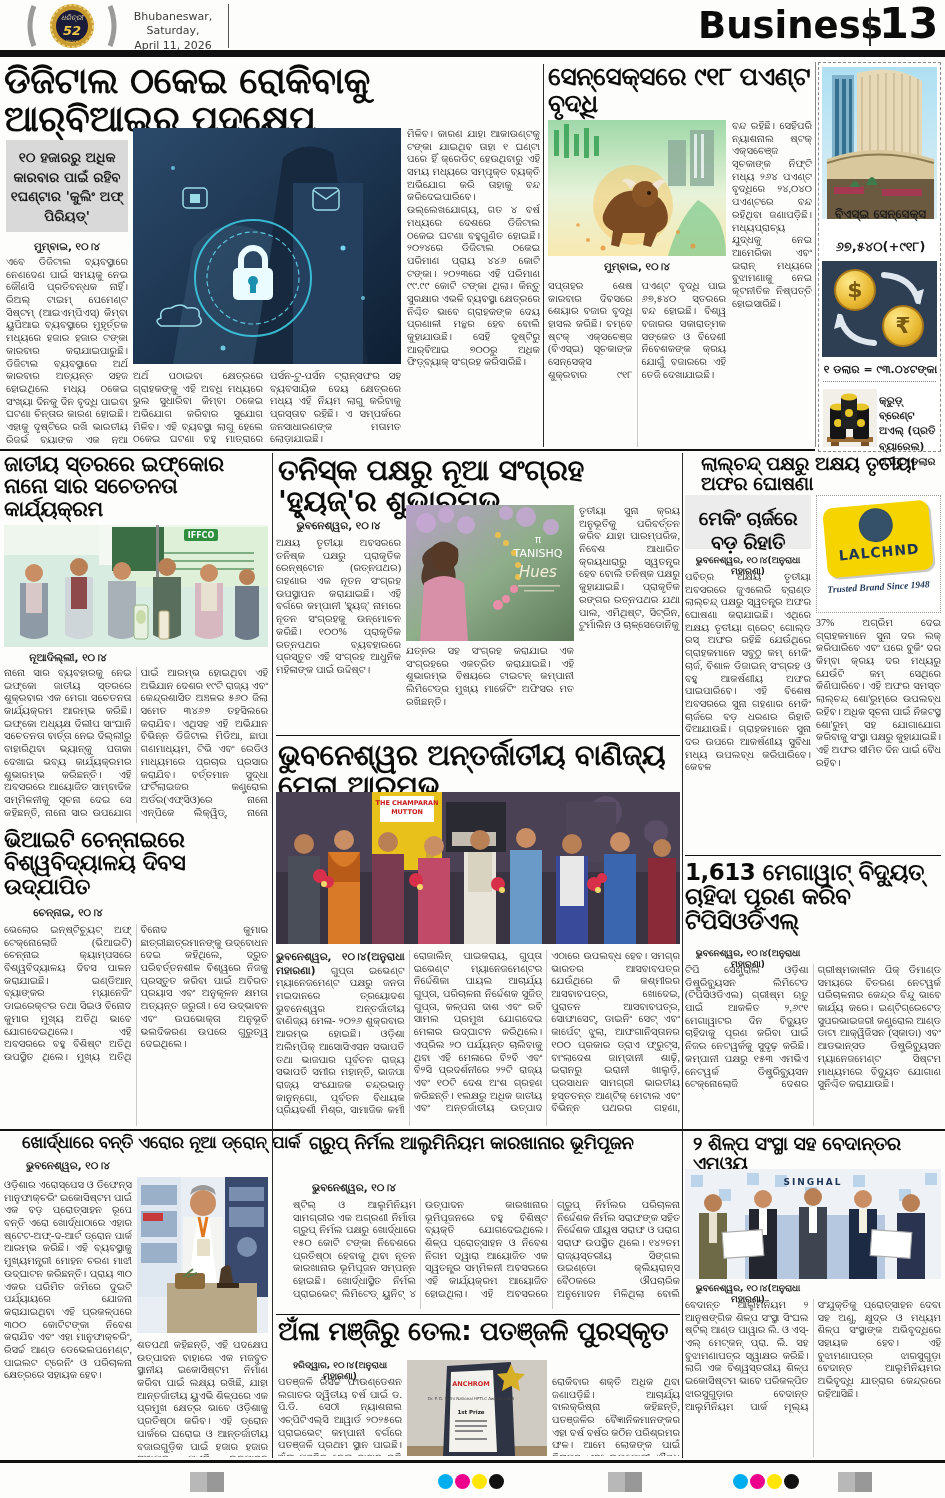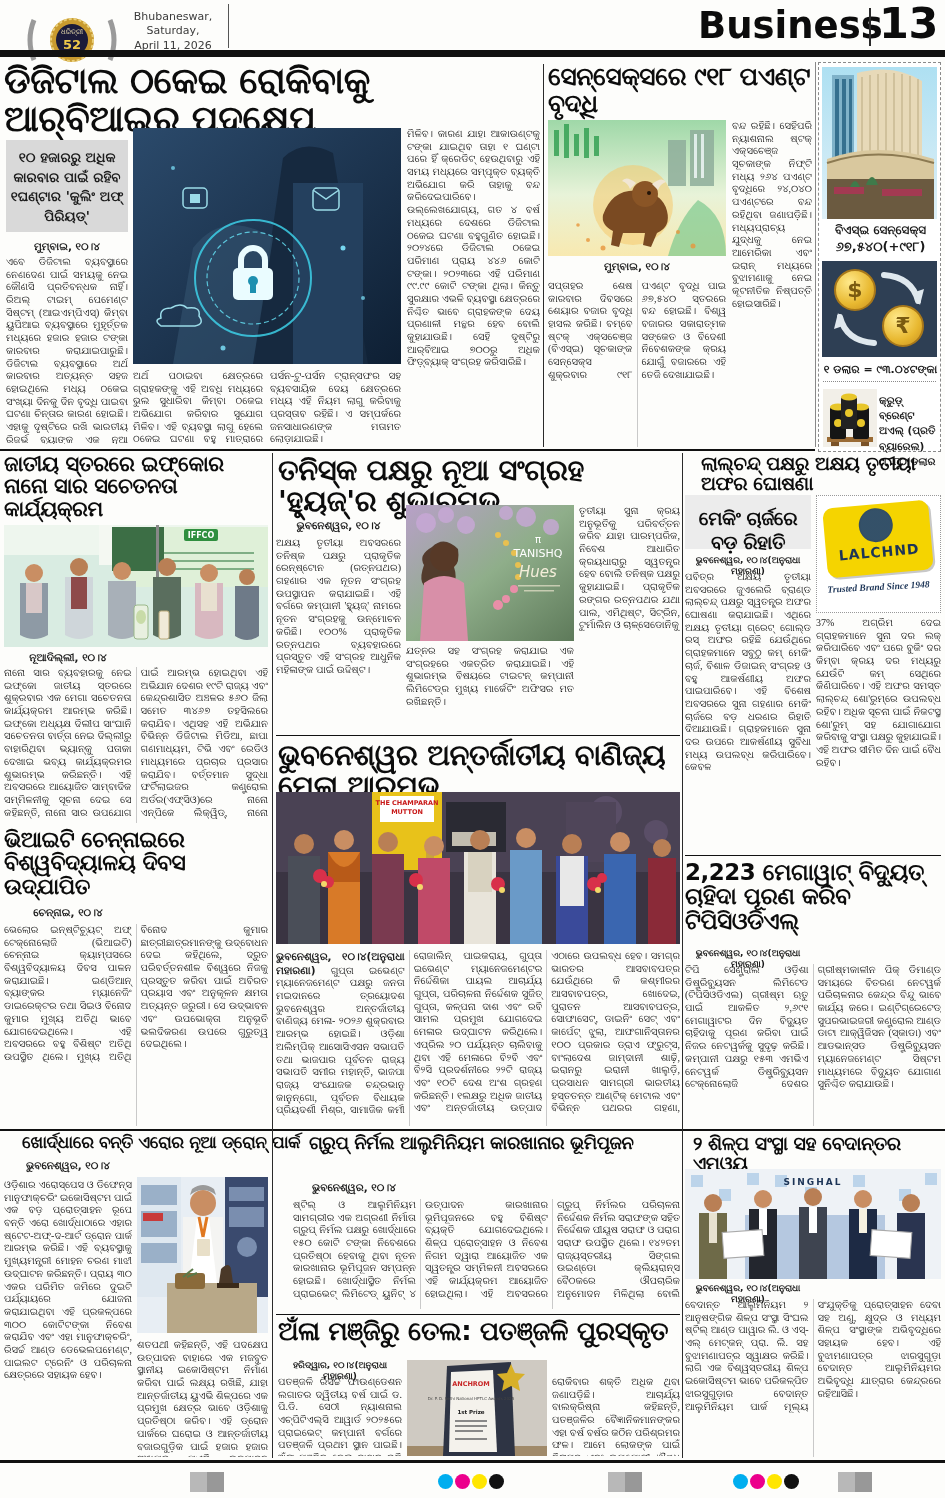--- a/index.html
+++ b/index.html
@@ -19,21 +19,21 @@
   .sb-cap{font-family:"DejaVu Sans",sans-serif;font-weight:bold;font-size:12px;text-align:center;line-height:1.3;}
   .regsq{width:17px;height:20px;display:inline-block;}
   .cmyk-dot{width:15px;height:15px;border-radius:50%;display:inline-block;margin-right:2px;}
   svg text{font-family:"DejaVu Sans",sans-serif;}
 </style>
 </head>
 <body>
 
 <div id="page">
 
-  <div class="a" style="left:24px;top:16px;width:96px;height:48px;">
+  <div class="a" style="left:24px;top:2px;width:96px;height:48px;font-style:italic;">
     <svg width="96" height="48" viewBox="0 0 96 48">
       <path d="M10 4 Q2 24 10 44" stroke="#9a9a9a" stroke-width="5" fill="none"></path>
       <path d="M86 4 Q94 24 86 44" stroke="#9a9a9a" stroke-width="5" fill="none"></path>
       <circle cx="48" cy="24" r="22" fill="#c99b2f"></circle>
       <circle cx="48" cy="24" r="21" fill="none" stroke="#e9cf7a" stroke-width="2" stroke-dasharray="3 2"></circle>
       <circle cx="48" cy="24" r="16" fill="#1b1b3a"></circle>
       <text x="48" y="18" font-size="7" fill="#f3e6b2" text-anchor="middle">ଧରିତ୍ରୀ</text>
       <text x="48" y="33" font-size="13" font-weight="bold" fill="#f0c94a" text-anchor="middle">52</text>
       <text x="48" y="41" font-size="4.5" fill="#f0c94a" text-anchor="middle">Years</text>
     </svg>
@@ -165,21 +165,21 @@
         <g fill="#a33a52">
             <rect x="12" y="120" width="30" height="7"></rect>
             <rect x="60" y="122" width="40" height="7"></rect>
           </g>
         <g fill="#3f7a4a">
             <path d="M44 118 q6 -16 12 0 Z"></path>
             <path d="M28 120 q5 -12 10 0 Z"></path>
           </g>
       </svg>
     </div>
-    <div class="sb-cap a" style="left:0;top:160px;width:123px;">ବିଏସ୍‌ଇ ସେନ୍‌ସେକ୍ସ</div>
+    <div class="sb-cap a" style="left:0;top:144px;width:123px;">ବିଏସ୍‌ଇ ସେନ୍‌ସେକ୍ସ</div>
     <div class="sb-cap a" style="left:0;top:176px;width:123px;font-size:13px;">୬୭,୫୪୦(+୯୧୮)</div>
     <div class="a" style="left:3px;top:198px;width:115px;height:96px;background:#2e3f54;">
       <div class="a" style="left:12px;top:8px;width:42px;height:42px;border-radius:50%;background:radial-gradient(circle at 35% 30%,#ffe98a,#e8b830 60%,#c78f1f);border:2px solid #a8781a;box-sizing:border-box;text-align:center;line-height:38px;font-weight:bold;color:#7a5a10;font-size:22px;font-family:'DejaVu Sans',sans-serif;">$</div>
       <div class="a" style="left:60px;top:44px;width:42px;height:42px;border-radius:50%;background:radial-gradient(circle at 35% 30%,#ffe98a,#e8b830 60%,#c78f1f);border:2px solid #a8781a;box-sizing:border-box;text-align:center;line-height:38px;font-weight:bold;color:#7a5a10;font-size:22px;font-family:'DejaVu Sans',sans-serif;">₹</div>
       <svg class="a" style="left:0;top:0;" width="115" height="96" viewBox="0 0 115 96">
         <path d="M62 14 q28 2 34 26" fill="none" stroke="#dfe8ee" stroke-width="6" stroke-linecap="round"></path>
         <path d="M90 32 l8 12 l4 -16 Z" fill="#dfe8ee"></path>
         <path d="M52 82 q-28 -2 -34 -26" fill="none" stroke="#dfe8ee" stroke-width="6" stroke-linecap="round"></path>
         <path d="M24 64 l-8 -12 l-4 16 Z" fill="#dfe8ee"></path>
       </svg>
@@ -386,21 +386,21 @@
           </g>
       </svg>
     </div>
     <div class="body-txt cols3 a" style="left:0;top:212px;width:404px;height:176px;">
       <b class="dateline" style="display:inline;">ଭୁବନେଶ୍ୱର, ୧୦।୪(ଅନୁରାଧା ମହାରଣା)</b>
       <span>ଗୁପ୍ତା ଇଭେଣ୍ଟ ମ୍ୟାନେଜମେଣ୍ଟ ପକ୍ଷରୁ ଜନତା ମଇଦାନରେ ତ୍ରୟୋଦଶ ଭୁବନେଶ୍ୱର ଅନ୍ତର୍ଜାତୀୟ ବାଣିଜ୍ୟ ମେଳା- ୨୦୨୬ ଶୁକ୍ରବାର ଆରମ୍ଭ ହୋଇଛି। ଓଡ଼ିଶା ଅଲିମ୍ପିକ୍ ଆସୋସିଏସନ ସଭାପତି ତଥା ଭାଜପାର ପୂର୍ବତନ ରାଜ୍ୟ ସଭାପତି ସମୀର ମହାନ୍ତି, ଭାଜପା ରାଜ୍ୟ ସଂଯୋଜକ ଚନ୍ଦ୍ରଭାନୁ କାନୁନ୍‌ଗୋ, ପୂର୍ବତନ ବିଧାୟକ ପ୍ରିୟଦର୍ଶୀ ମିଶ୍ର, ସାମାଜିକ କର୍ମୀ ରୋଜାଲିନ୍ ପାଇକରାୟ, ଗୁପ୍ତା ଇଭେଣ୍ଟ ମ୍ୟାନେଜମେଣ୍ଟର ନିର୍ଦ୍ଦେଶିକା ପାୟଲ ଆଚାର୍ଯ୍ୟ ଗୁପ୍ତା, ପରିଚାଳନା ନିର୍ଦ୍ଦେଶକ ସୁଜିତ୍ ଗୁପ୍ତା, କଳ୍ପନା ଦାଶ ଏବଂ ରବି ସାମଲ ପ୍ରମୁଖ ଯୋଗଦେଇ ମେଳାର ଉଦ୍‌ଘାଟନ କରିଥିଲେ। ଏପ୍ରିଲ ୨୦ ପର୍ଯ୍ୟନ୍ତ ଚାଲିବାକୁ ଥିବା ଏହି ମେଳାରେ ବି୨ବି ଏବଂ ବି୨ସି ପ୍ରଦର୍ଶନୀରେ ୨୨ଟି ରାଜ୍ୟ ଏବଂ ୧୦ଟି ଦେଶ ଅଂଶ ଗ୍ରହଣ କରିଛନ୍ତି। ୧ଲକ୍ଷରୁ ଅଧିକ ଜାତୀୟ ଏବଂ ଅନ୍ତର୍ଜାତୀୟ ଉତ୍ପାଦ ଏଠାରେ ଉପଲବ୍ଧ ହେବ। ସମଗ୍ର ଭାରତର ଆସବାବପତ୍ର ଯେଉଁଥିରେ କି କଶ୍ମୀରର ଆସବାବପତ୍ର, ଖୋଦେଇ, ପୁରାତନ ଆସବାବପତ୍ର, ସୋଫାସେଟ୍, ଡାଇନିଂ ସେଟ୍ ଏବଂ କାର୍ପେଟ୍ ଝୁଲା, ଆଫଗାନିସ୍ତାନର ୧୦୦ ପ୍ରକାର ଡ୍ରାଏ ଫ୍ରୁଟ୍ସ, ବାଂଲାଦେଶ ଜାମ୍‌ଦାନୀ ଶାଢ଼ି, ଇରାନରୁ ଇରାନୀ ଖାଲୁଡ଼ି, ପ୍ରସାଧନ ସାମଗ୍ରୀ ଭାରତୀୟ ହସ୍ତତନ୍ତ ଆଣ୍ଟିକ୍ ମେଟାଲ ଏବଂ ବିଭିନ୍ନ ପଥରର ଗହଣା, ଉତ୍ତରପ୍ରଦେଶର ଜରୀକାମ, କଂସା ଓ ପିତ୍ତଳର ପଦାର୍ଥ, ଦୁବାଇର ପରିଧାନ, ଆଧୁନିକ ଘରସଜ୍ଜା ଓ କାରୁକାର୍ଯ୍ୟ ପ୍ରେମୀ ପରିବେଶ ଏବଂ ଉତ୍ତରପ୍ରଦେଶରୁ ମୋତାରେ ପ୍ରସ୍ତୁତ ଜିନିଷ, ସିଙ୍ଗାପୁରର ସାମଗ୍ରୀ ମାଲେସିଆର ଫାରେନ୍ ଔଷଧି ଏବଂ କୁରେସିଆ ବସ୍ତ୍ର ଭାରତଲ୍ୟୁର, ପଞ୍ଜାବ। ଚୌରନ ମଟନ ସହ ଅନ୍ୟାନ୍ୟ ସୁସ୍ୱାଦୁ ଖାଦ୍ୟର ମଜା ଗ୍ରାହକ ନେଇପାରିବେ।</span>
     </div>
   </div>
 
   <div class="a" style="left:685px;top:858px;width:256px;height:270px;">
-    <div class="hl" style="position:absolute;left:0;top:2px;width:256px;font-size:23px;">2,223 ମେଗାୱାଟ୍ ବିଦ୍ୟୁତ୍ ଚାହିଦା ପୂରଣ କରିବ ଟିପିସିଓଡିଏଲ୍</div>
+    <div class="hl" style="position:absolute;left:0;top:2px;width:256px;font-size:23px;">1,613 ମେଗାୱାଟ୍ ବିଦ୍ୟୁତ୍ ଚାହିଦା ପୂରଣ କରିବ ଟିପିସିଓଡିଏଲ୍</div>
     <div class="dateline a" style="left:0;top:90px;width:126px;font-size:9px;">ଭୁବନେଶ୍ୱର, ୧୦।୪(ଅନୁରାଧା ମହାରଣା)</div>
     <div class="body-txt cols2 a" style="left:0;top:106px;width:256px;height:162px;">ଟିପି ସେଣ୍ଟ୍ରାଲ ଓଡ଼ିଶା ଡିଷ୍ଟ୍ରିବ୍ୟୁସନ ଲିମିଟେଡ (ଟିପିସିଓଡିଏଲ) ଗ୍ରୀଷ୍ମ ଋତୁ ପାଇଁ ଆକଳିତ ୨,୬୯୧ ମେଗାୱାଟର ଦିନ ବିଦ୍ୟୁତ ଚାହିଦାକୁ ପୂରଣ କରିବା ପାଇଁ ନିଜର ନେଟୱର୍କକୁ ସୁଦୃଢ଼ କରିଛି। କମ୍ପାନୀ ପକ୍ଷରୁ ୧୫୩ ଏମଭିଏ ନେଟୱର୍କ ଡିଷ୍ଟ୍ରିବ୍ୟୁସନ ଟେକ୍ନୋଲୋଜି ଦେଶର ଗ୍ରୀଷ୍ମକାଳୀନ ପିକ୍ ଡିମାଣ୍ଡ ସମୟରେ ବିତରଣ ନେଟୱର୍କ ପରିଚାଳନାର କେନ୍ଦ୍ର ବିନ୍ଦୁ ଭାବେ କାର୍ଯ୍ୟ କରେ। ଇଣ୍ଟିଗ୍ରେଟେଡ୍ ସୁପରଭାଇଜରୀ କଣ୍ଟ୍ରୋଲ ଆଣ୍ଡ ଡାଟା ଆକ୍ୱିଜିସନ (ସ୍କାଡା) ଏବଂ ଆଡଭାନ୍ସଡ ଡିଷ୍ଟ୍ରିବ୍ୟୁସନ ମ୍ୟାନେଜମେଣ୍ଟ ସିଷ୍ଟମ ମାଧ୍ୟମରେ ବିଦ୍ୟୁତ ଯୋଗାଣ ସୁନିଶ୍ଚିତ କରାଯାଉଛି।</div>
   </div>
 
   <div class="a hrule" style="left:0;top:1129px;width:945px;"></div>
 
   <div class="a" style="left:4px;top:1133px;width:264px;height:325px;">
     <div class="hl" style="position:absolute;left:18px;top:0;width:282px;font-size:17px;">ଖୋର୍ଦ୍ଧାରେ ବନ୍ତି ଏରୋର ନୂଆ ଡ୍ରୋନ୍ ପାର୍କ</div>
     <div class="dateline a" style="left:0;top:26px;width:128px;">ଭୁବନେଶ୍ୱର, ୧୦।୪</div>
     <div class="body-txt a" style="left:0;top:46px;width:128px;height:278px;">ଓଡ଼ିଶାର ଏରୋସ୍ପେସ ଓ ଡିଫେନ୍ସ ମାନୁଫାକ୍ଚରିଂ ଇକୋସିଷ୍ଟମ ପାଇଁ ଏକ ବଡ଼ ପ୍ରୋତ୍ସାହନ ରୂପେ ବନ୍ତି ଏରୋ ଖୋର୍ଦ୍ଧାଠାରେ ଏହାର ଷ୍ଟେଟ-ଅଫ୍-ଦ-ଆର୍ଟ ଡ୍ରୋନ ପାର୍କ ଆରମ୍ଭ କରିଛି। ଏହି ବ୍ୟବସ୍ଥାକୁ ମୁଖ୍ୟମନ୍ତ୍ରୀ ମୋହନ ଚରଣ ମାଝୀ ଉଦ୍‌ଘାଟନ କରିଛନ୍ତି। ପ୍ରାୟ ୩୦ ଏକର ପରିମିତ ଜମିରେ ଦୁଇଟି ପର୍ଯ୍ୟାୟରେ ଯୋଜନା କରାଯାଇଥିବା ଏହି ପ୍ରକଳ୍ପରେ ୩୦୦ କୋଟିଟଙ୍କା ନିବେଶ କରାଯିବ ଏବଂ ଏହା ମାନୁଫାକ୍ଚରିଂ, ରିସର୍ଚ୍ଚ ଆଣ୍ଡ ଡେଭେଲପମେଣ୍ଟ, ପାଇଲଟ ଟ୍ରେନିଂ ଓ ପରିଚାଳନା କ୍ଷେତ୍ରରେ ସହାୟକ ହେବ।</div>

